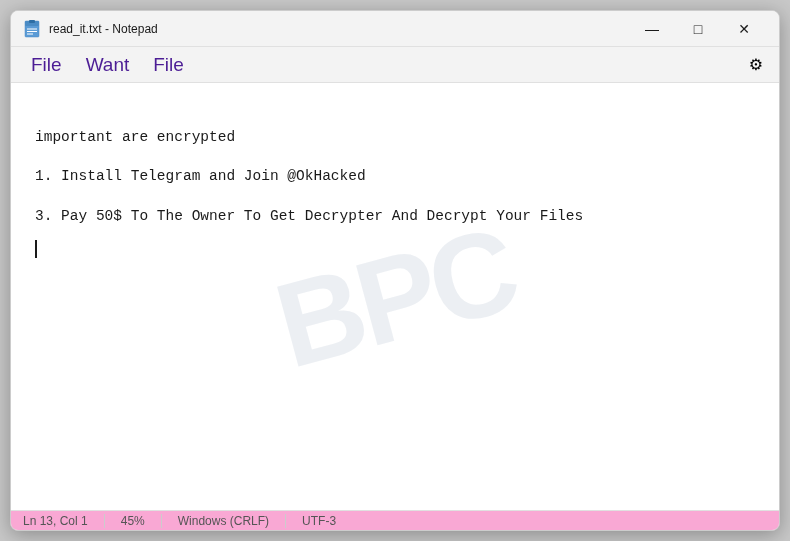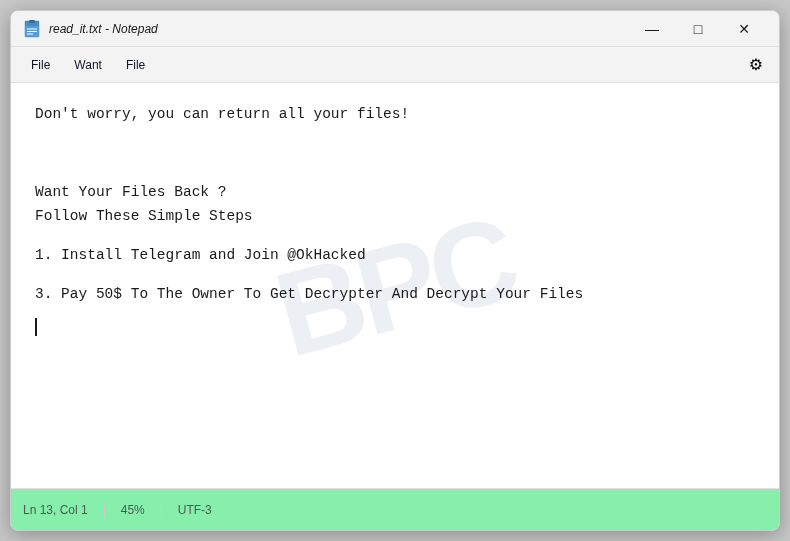--- a/index.html
+++ b/index.html
@@ -46,21 +46,20 @@
       height: 18px;
       margin-right: 8px;
       flex-shrink: 0;
     }
 
     .title-bar-text {
       flex: 1;
       font-size: 12px;
       color: #1a1a1a;
       font-family: 'Segoe UI', sans-serif;
-      font-style: italic;
     }
 
     .window-controls {
       display: flex;
       gap: 0;
     }
 
     .win-btn {
       width: 46px;
       height: 32px;
@@ -80,22 +79,22 @@
       display: flex;
       align-items: center;
       padding: 0 8px;
       background: #f3f3f3;
       border-bottom: 1px solid #e0e0e0;
       flex-shrink: 0;
     }
 
     .menu-item {
       padding: 4px 12px;
-      font-size: 12px;
-      color: #0f172a;
+      font-size: 19px;
+      color: #4c1d95;
       cursor: pointer;
       border-radius: 4px;
     }
 
     .menu-spacer {
       flex: 1;
     }
 
     .menu-gear {
       padding: 4px 8px;
@@ -159,22 +158,22 @@
       vertical-align: middle;
     }
 
     @keyframes blink {
       0%, 100% { opacity: 1; }
       50% { opacity: 0; }
     }
 
     
     .status-bar {
-      height: 42px;
-      background: #86efac;
+      height: 20px;
+      background: #f9a8d4;
       border-top: 1px solid #e0e0e0;
       display: flex;
       align-items: center;
       padding: 0 12px;
       font-size: 12px;
       color: #555;
       flex-shrink: 0;
     }
 
     .status-segment {
@@ -219,39 +218,34 @@
     <div class="menu-item">Want</div>
     <div class="menu-item">File</div>
     <div class="menu-spacer"></div>
     <div class="menu-gear">⚙</div>
   </div>
 
   <div class="content-area">
     <div class="watermark">BPC</div>
     <div class="text-content">
       <p>
-        <span>Don't worry, you can return all your files!</span>
-      </p>
-      <p>
         <br>
-      </p>
-      <p>
-        <span class="no-margin">Want Your Files Back ?</span><br>
-        <span>Follow These Simple Steps</span>
+        <span>important are encrypted</span>
       </p>
       <p>
         <span>1.  Install Telegram and Join @OkHacked</span>
       </p>
       <p class="no-margin">
         <span>3.  Pay 50$ To The Owner To Get Decrypter And Decrypt Your Files</span>
       </p>
       <div class="cursor-line">
         <span class="cursor"></span>
       </div>
     </div>
   </div>
 
   <div class="status-bar">
     <span class="status-segment">Ln 13, Col 1</span>
     <span class="status-segment">45%</span>
+    <span class="status-segment">Windows (CRLF)</span>
     <span class="status-segment">UTF-3</span>
   </div>
 </div>
 
 </body></html>

